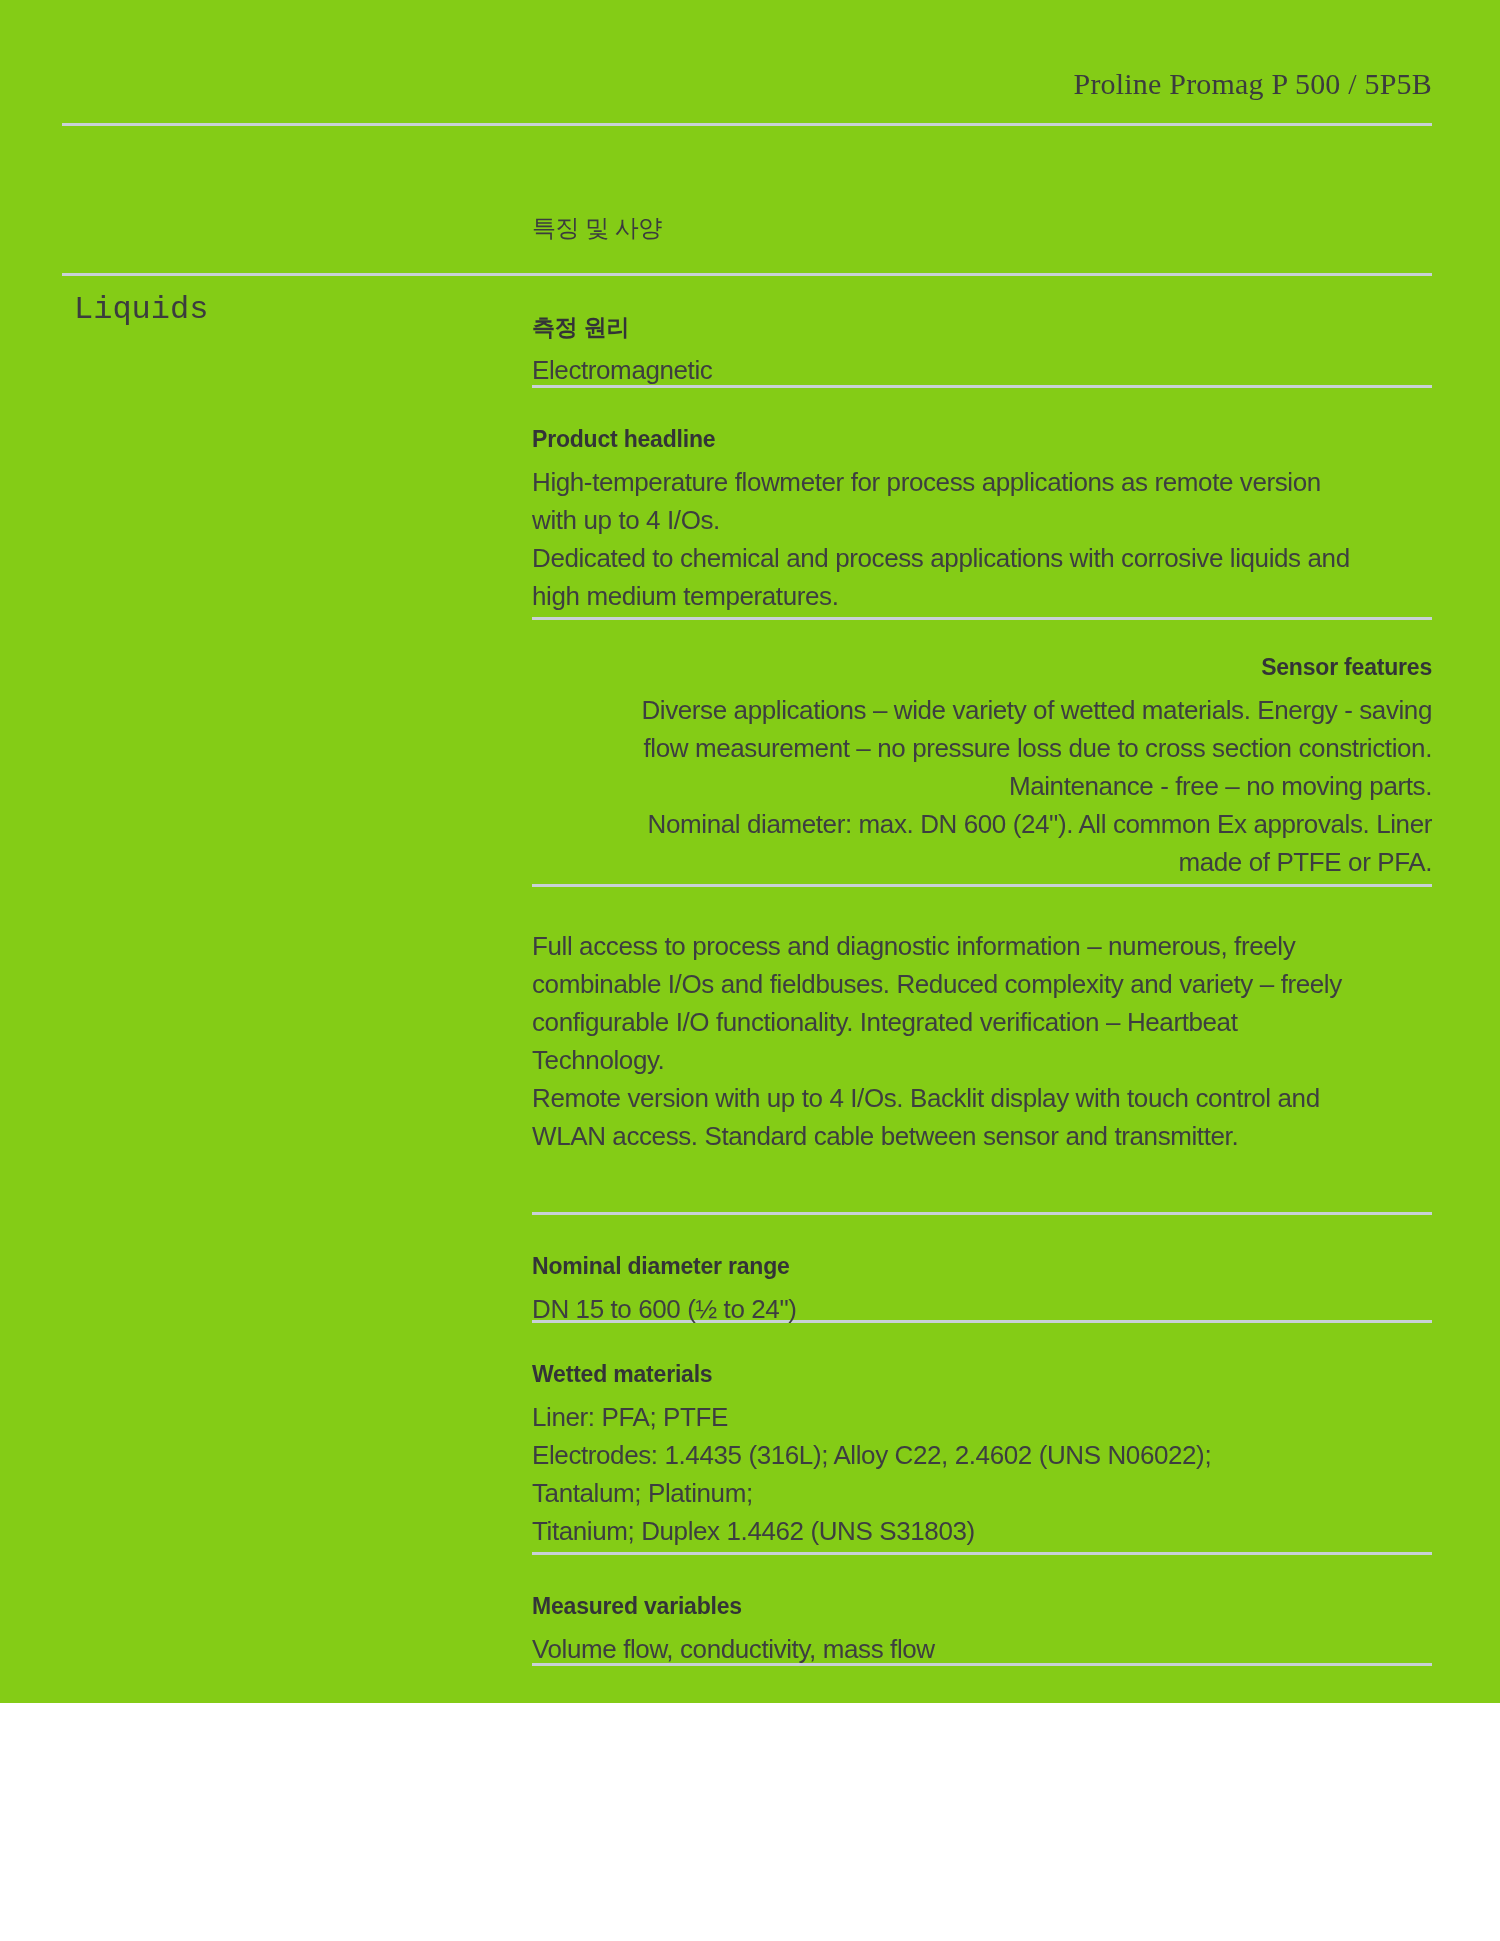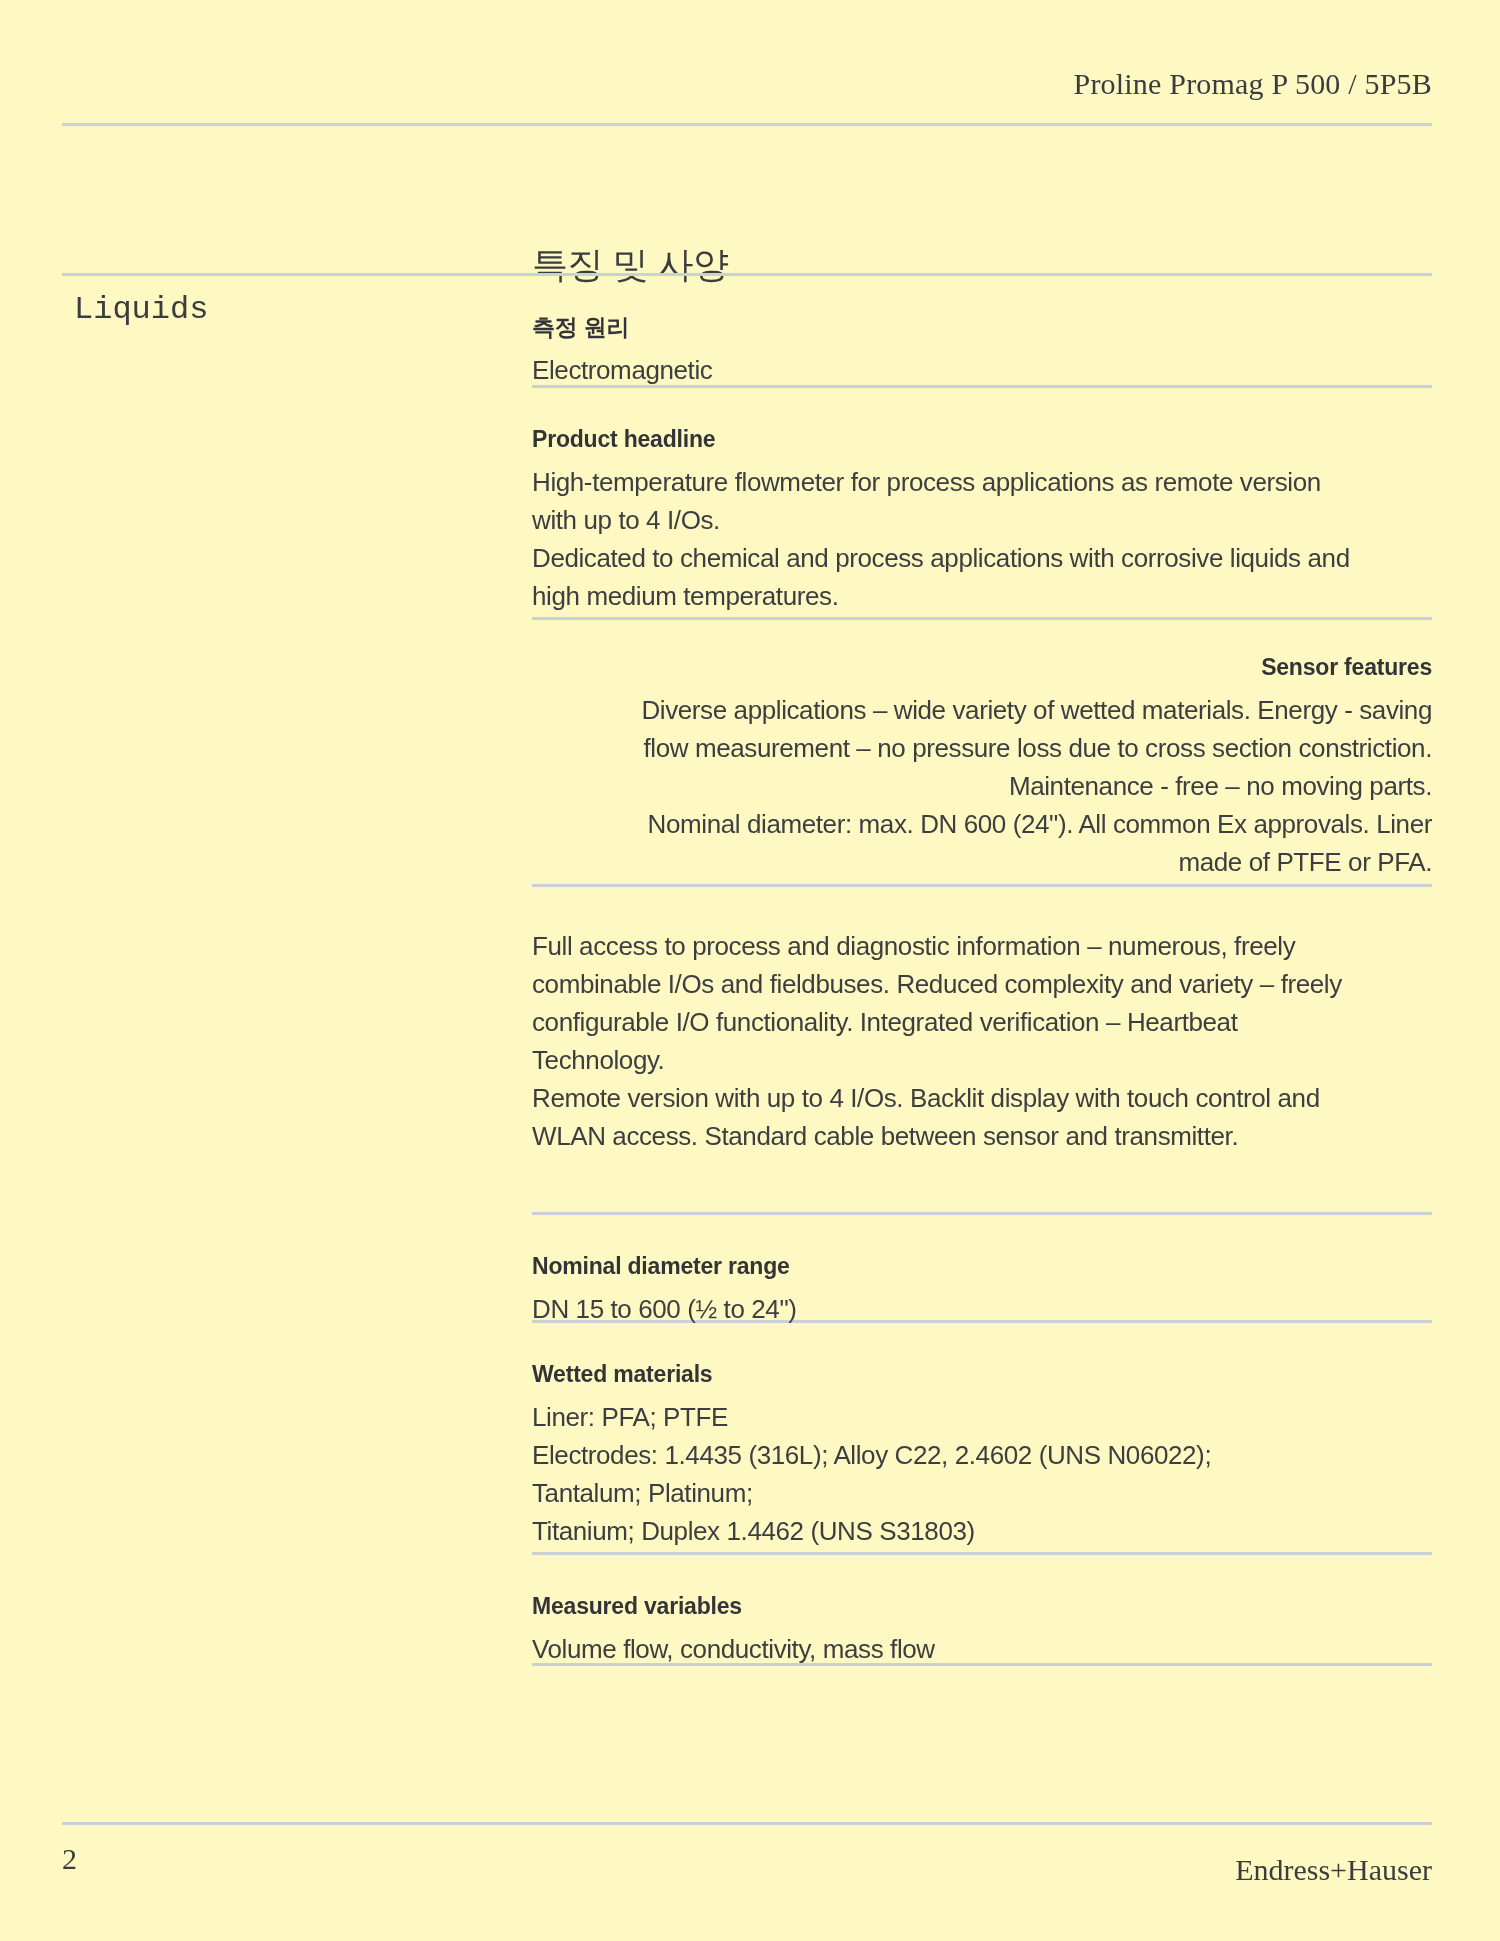--- a/index.html
+++ b/index.html
@@ -3,22 +3,22 @@
 <meta charset="utf-8">
 <style>
   html, body {
     margin: 0;
     padding: 0;
     background: #ffffff;
   }
   .page {
     position: relative;
     width: 1500px;
-    height: 1941px;
-    background: #fef9c3;
+    height: 1703px;
+    background: #84cc16;
     font-family: "Liberation Sans", "DejaVu Sans", sans-serif;
     color: #3b3c3e;
     overflow: hidden;
   }
   .serif {
     font-family: "Liberation Serif", "DejaVu Serif", serif;
   }
   
   .rule {
     position: absolute;
@@ -33,26 +33,25 @@
     right: 68px;
     font-size: 30px;
     line-height: 36px;
     color: #3b3c3e;
     letter-spacing: 0.2px;
   }
   .main-heading {
     position: absolute;
     top: 205px;
     left: 532px;
-    font-size: 36px;
+    font-size: 24px;
     line-height: 45px;
     font-weight: 400;
     color: #3b3c3e;
     letter-spacing: -0.5px;
-    margin-top: 37px;
   }
   .side-label {
     position: absolute;
     top: 291px;
     left: 74px;
     font-size: 32px;
     line-height: 38px;
     color: #3b3c3e;
     font-family: Liberation Mono, monospace;
   }

